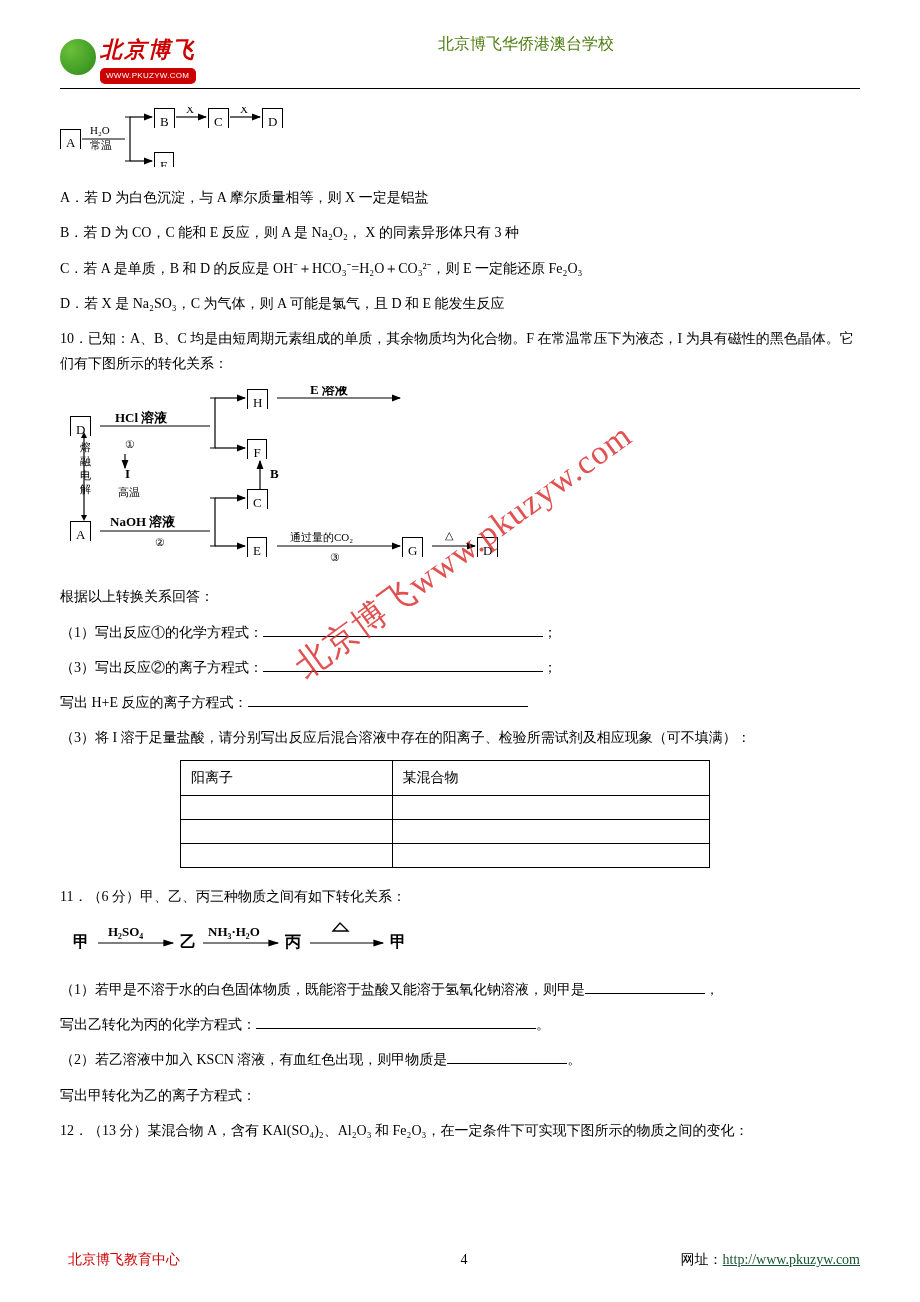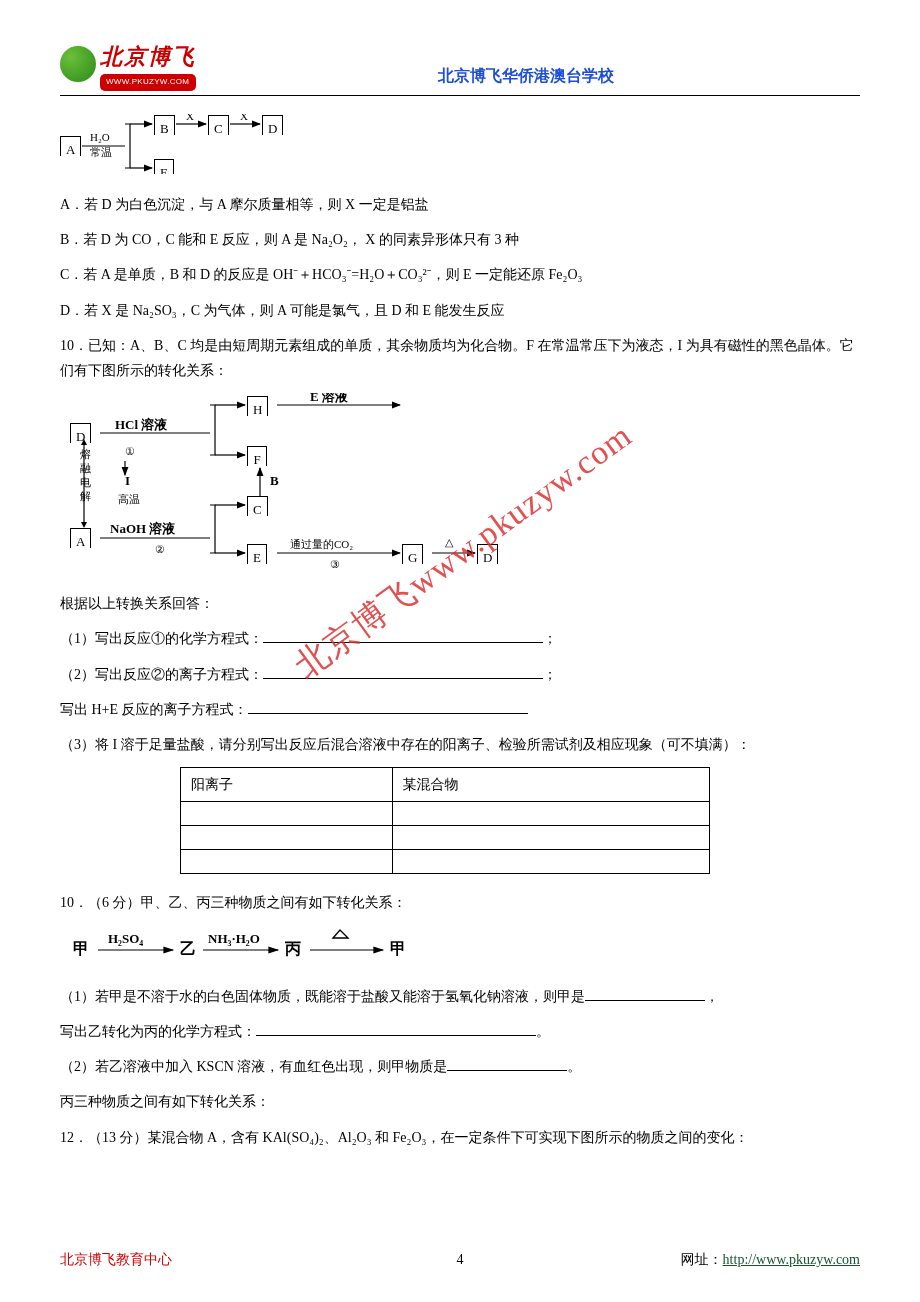--- a/index.html
+++ b/index.html
@@ -7,42 +7,41 @@
     font-family: "SimSun", "宋体", serif;
     font-size: 14px;
     line-height: 1.8;
     color: #000;
     background: #fff;
     width: 920px;
     min-height: 1302px;
     padding: 30px 60px 40px 60px;
     position: relative;
   }
-  .header-row { display: flex; align-items: flex-end; margin-bottom: 4px; gap: 36px; }
+  .header-row { display: flex; margin-bottom: 4px; gap: 36px; }
   .logo {
     display: flex; align-items: center; gap: 4px;
     margin-right: 40px;
   }
   .logo-globe {
     width: 36px; height: 36px; border-radius: 50%;
     background: radial-gradient(circle at 30% 30%, #6bbf3a, #2a8a1a);
     position: relative;
   }
   .logo-text { display: flex; flex-direction: column; }
   .logo-cn { color: #c00; font-weight: bold; font-style: italic; font-size: 22px; font-family: "SimHei", sans-serif; letter-spacing: 2px; }
   .logo-url {
     background: #c00; color: #fff; font-size: 8px;
     padding: 1px 6px; border-radius: 5px; font-family: Arial, sans-serif;
     letter-spacing: 0.3px; margin-top: -2px;
   }
   .school-title {
-    flex: 1; text-align: center; color: #1d4ed8;
-    font-weight: bold; font-size: 16px; font-family: "SimSun", serif;
+    flex: 1; text-align: center; color: #4d7c0f;
+    font-weight: normal; font-size: 16px; font-family: "SimSun", serif;
     margin-left: -80px;
-    margin-top: 32px;
   }
   .hr-line { border-top: 1px solid #000; margin-bottom: 18px; }
   .diagram1 { margin: 6px 0 10px 0; }
   .diagram2 { margin: 8px 0 10px 0; }
   .diagram3 { margin: 6px 0 10px 8px; }
   .box {
     border: 1px solid #000; padding: 1px 5px;
     font-family: "Times New Roman", serif; font-size: 13px;
     background: #fff; display: inline-block; min-width: 20px; text-align: center;
   }
@@ -66,21 +65,21 @@
     font-size: 14px; height: 24px; text-align: left;
   }
   .watermark {
     position: absolute; left: 260px; top: 520px;
     transform: rotate(-36deg);
     color: #d33; font-size: 34px; font-family: "SimSun", serif;
     opacity: 0.85; white-space: nowrap; pointer-events: none;
     font-weight: normal; letter-spacing: 1px;
   }
   .footer {
-    position: absolute; bottom: 30px; left: 60px; right: 60px;
+    position: absolute; bottom: 30px; left: 68px; right: 60px;
     display: flex; justify-content: space-between; font-size: 14px;
   }
   .footer .center { position: absolute; left: 0; right: 0; text-align: center; }
   .footer .left { color: #c00; }
   .footer a { color: #14532d; text-decoration: underline; text-align: center; }
   .q11-eq { font-family: "SimHei","黑体",sans-serif; font-weight: bold; font-size: 16px; }
 </style>
 </head>
 <body>
 
@@ -182,21 +181,21 @@
   <foreignObject x="342" y="151" width="30" height="20"><span class="box">G</span></foreignObject>
 
   <line x1="372" y1="160" x2="415" y2="160" class="arrow-line" marker-end="url(#ah2)"></line>
   <text x="385" y="153" class="svg-label">△</text>
   <foreignObject x="417" y="151" width="30" height="20"><span class="box">D</span></foreignObject>
 </svg>
 </div>
 
 <p>根据以上转换关系回答：</p>
 <p class="line"><span>（1）写出反应①的化学方程式：</span><span class="ublank"></span>；</p>
-<p class="line"><span>（2）写出反应②的离子方程式：</span><span class="ublank"></span>；</p>
+<p class="line"><span>（3）写出反应②的离子方程式：</span><span class="ublank"></span>；</p>
 <p class="line"><span>写出 H+E 反应的离子方程式：</span><span class="ublank"></span></p>
 <p>（3）将 I 溶于足量盐酸，请分别写出反应后混合溶液中存在的阳离子、检验所需试剂及相应现象（可不填满）：</p>
 
 <table class="ans">
   <tbody>
       <tr>
     <th style="width:40%">阳离子</th>
     <th>某混合物</th>
   </tr>
   <tr>
@@ -207,21 +206,21 @@
         <td></td>
         <td></td>
       </tr>
   <tr>
         <td></td>
         <td></td>
       </tr>
 </tbody>
   </table>
 
-<p>10．（6 分）甲、乙、丙三种物质之间有如下转化关系：</p>
+<p>11．（6 分）甲、乙、丙三种物质之间有如下转化关系：</p>
 
 <div class="diagram3">
 <svg width="400" height="40">
   <defs>
     <marker id="ah3" markerWidth="10" markerHeight="10" refX="8" refY="3" orient="auto">
       <path d="M0,0 L9,3 L0,6 Z" class="arrow-head"></path>
     </marker>
   </defs>
   <text x="5" y="28" class="q11-eq">甲</text>
   <line x1="30" y1="24" x2="105" y2="24" class="arrow-line" stroke-width="1.6" marker-end="url(#ah3)"></line>
@@ -232,21 +231,21 @@
   <text x="217" y="28" class="q11-eq">丙</text>
   <line x1="242" y1="24" x2="315" y2="24" class="arrow-line" stroke-width="1.6" marker-end="url(#ah3)"></line>
   <path d="M265,12 L280,12 L272,4 Z" fill="none" stroke="#000" stroke-width="1.4"></path>
   <text x="322" y="28" class="q11-eq">甲</text>
 </svg>
 </div>
 
 <p class="line"><span>（1）若甲是不溶于水的白色固体物质，既能溶于盐酸又能溶于氢氧化钠溶液，则甲是</span><span class="ublank short"></span><span>，</span></p>
 <p class="line"><span>写出乙转化为丙的化学方程式：</span><span class="ublank"></span><span>。</span></p>
 <p class="line"><span>（2）若乙溶液中加入 KSCN 溶液，有血红色出现，则甲物质是</span><span class="ublank short"></span><span>。</span></p>
-<p class="line">丙三种物质之间有如下转化关系：</p>
+<p class="line">写出甲转化为乙的离子方程式：</p>
 <p>12．（13 分）某混合物 A，含有 KAl(SO₄)₂、Al₂O₃ 和 Fe₂O₃，在一定条件下可实现下图所示的物质之间的变化：</p>
 
 <div class="watermark">北京博飞www.pkuzyw.com</div>
 
 <div class="footer">
   <span class="left">北京博飞教育中心</span>
   <span class="center">4</span>
   <span>
     <span>网址：</span><a href="#">http://www.pkuzyw.com</a>
   </span>

